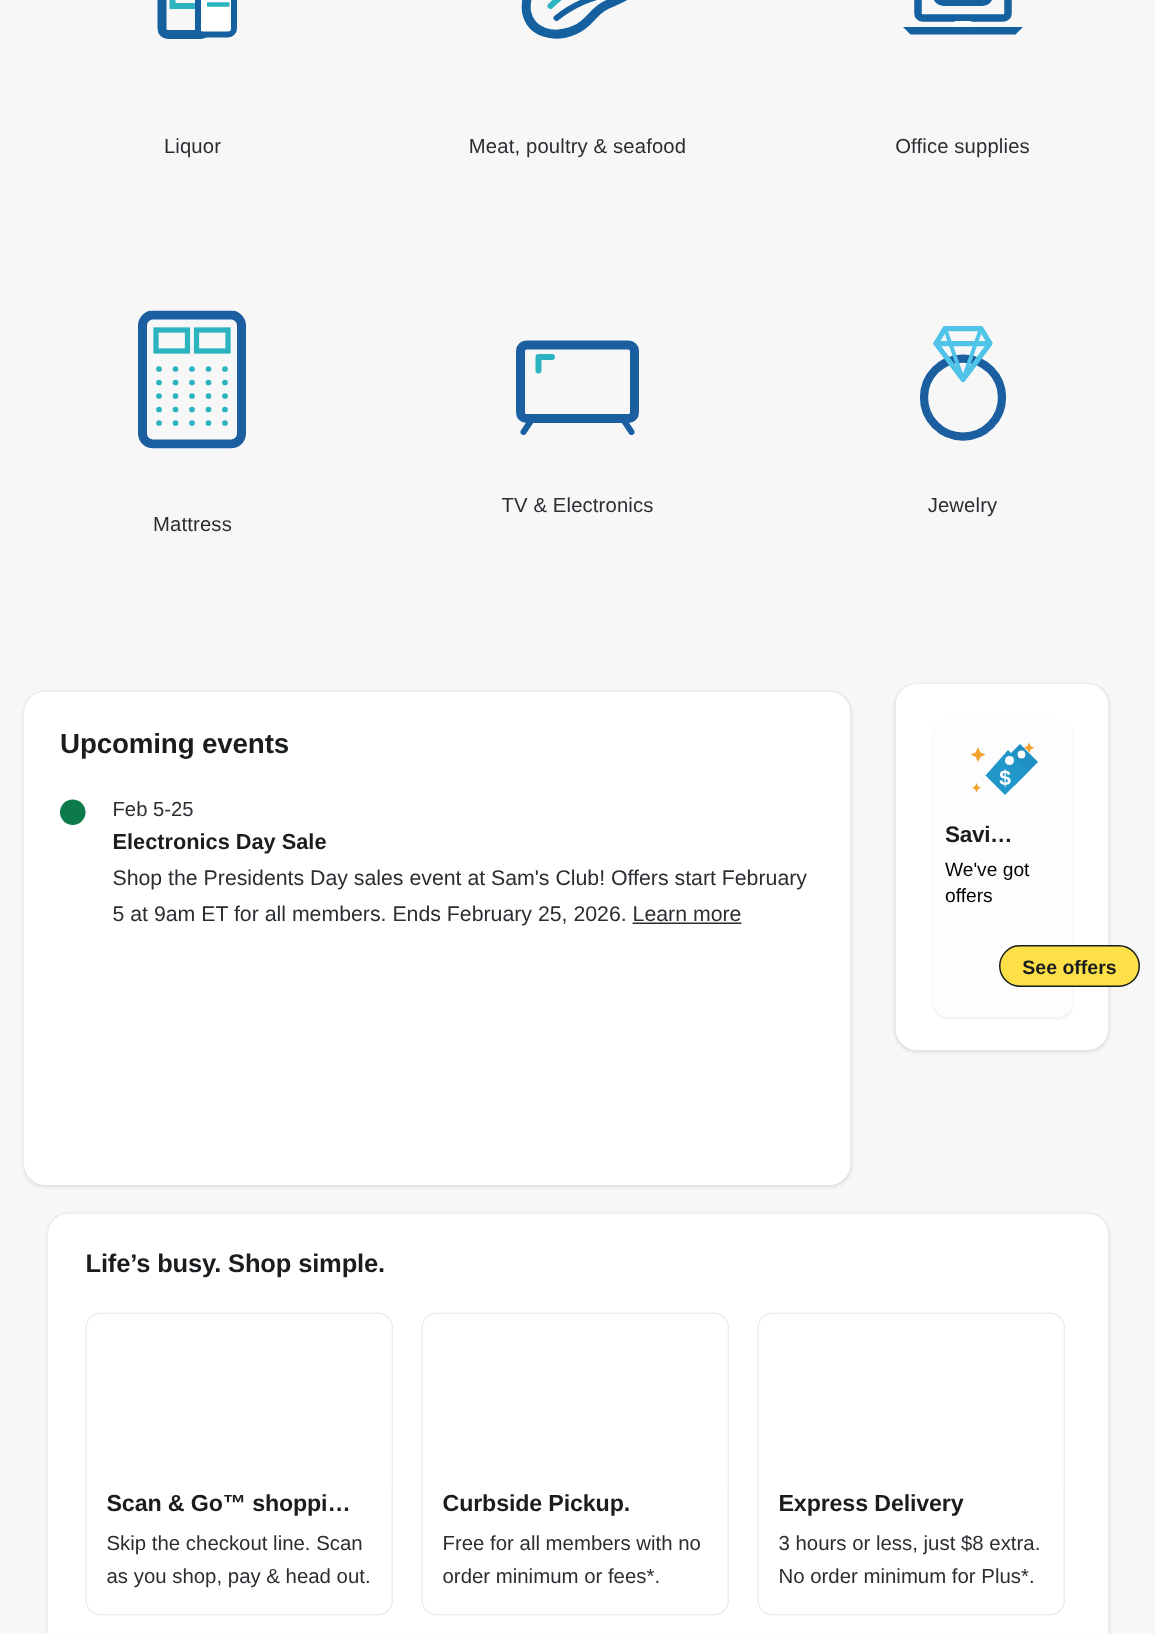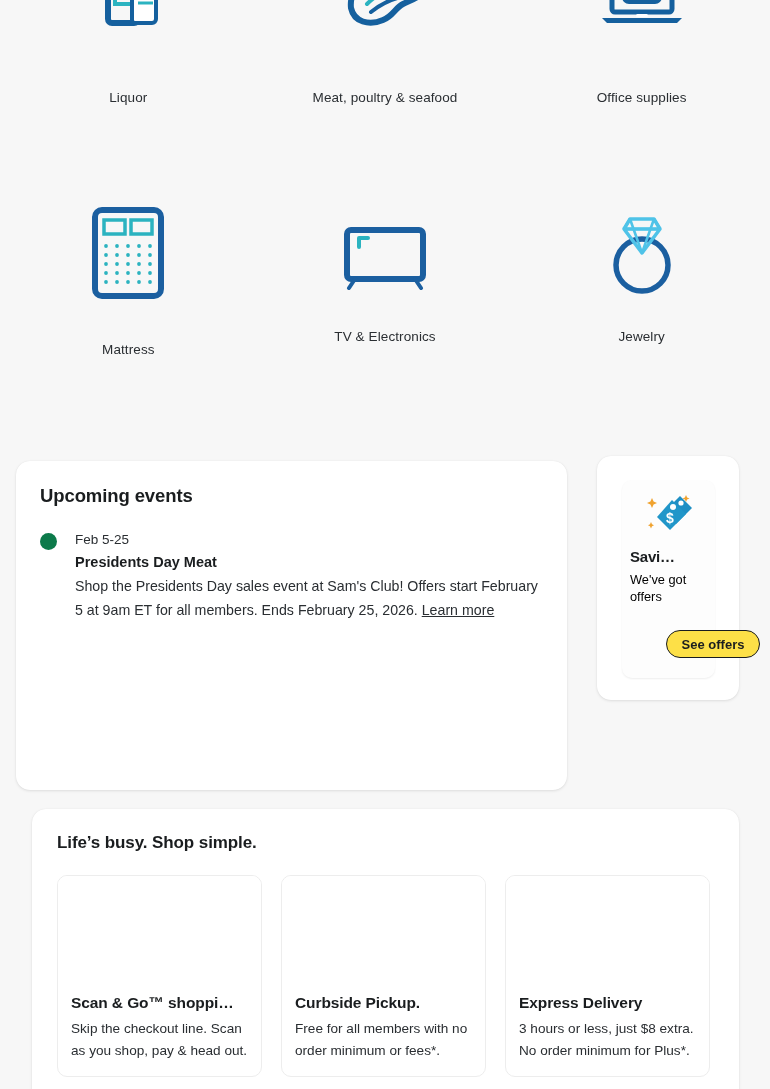--- a/index.html
+++ b/index.html
@@ -360,21 +360,21 @@
 </div>
 
 <div class="card events-card">
   <div class="events-title">Upcoming events</div>
 
 
   <div class="event">
     <div class="event-dot"></div>
     <div class="event-body">
       <div class="event-date">Feb 5-25</div>
-      <div class="event-name">Presidents Day Meat</div>
+      <div class="event-name">Electronics Day Sale</div>
       <div class="event-desc">
         <span>Shop the Presidents Day sales event at Sam's Club! Offers start February 5 at 9am ET for all members. Ends February 25, 2026. </span><a class="event-link">Learn more</a>
       </div>
     </div>
   </div>
 </div>
 
 <div class="savings-outer">
   <div class="savings-inner">
     <div class="savings-art">

